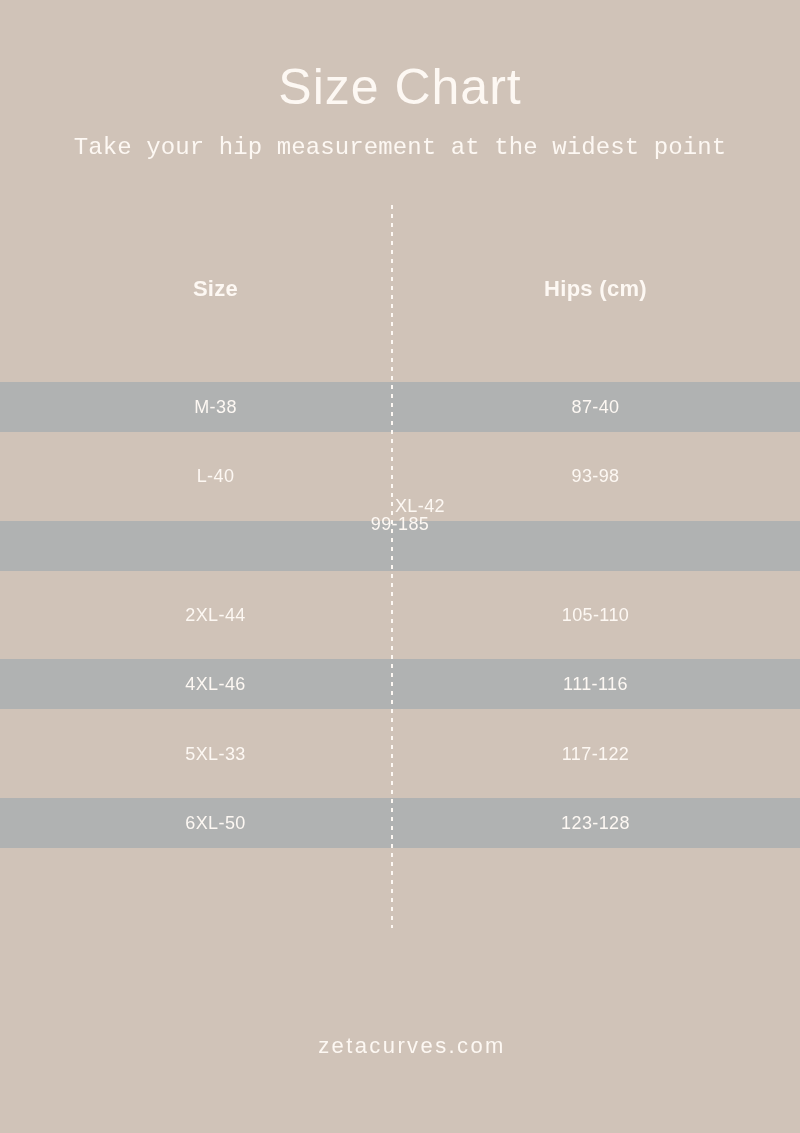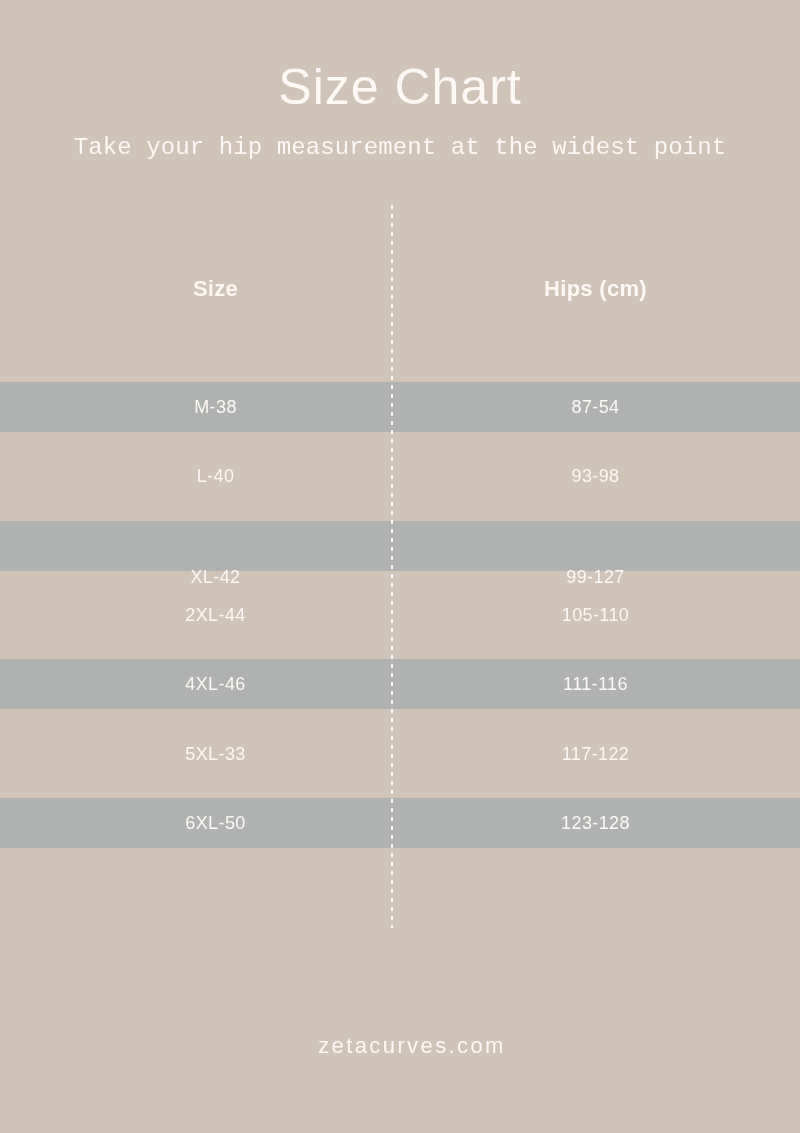--- a/index.html
+++ b/index.html
@@ -155,29 +155,29 @@
 
   <div class="divider"></div>
 
   <div class="table" id="table">
     <div class="row row-head" style="top:264px;">
       <div class="cell cell-size">Size</div>
       <div class="cell cell-hips">Hips (cm)</div>
     </div>
   <div class="row" style="top: 382px;">
         <div class="cell cell-size">M-38</div>
-        <div class="cell cell-hips">87-54</div>
+        <div class="cell cell-hips">87-40</div>
       </div>
       <div class="row" style="top: 451px;">
         <div class="cell cell-size">L-40</div>
         <div class="cell cell-hips">93-98</div>
       </div>
-      <div class="row" style="top: 552px;">
+      <div class="row" style="top: 497px; flex-direction: column;">
         <div class="cell cell-size">XL-42</div>
-        <div class="cell cell-hips">99-127</div>
+        <div class="cell cell-hips">99-185</div>
       </div>
       <div class="row" style="top: 590px;">
         <div class="cell cell-size">2XL-44</div>
         <div class="cell cell-hips">105-110</div>
       </div>
       <div class="row" style="top: 659px;">
         <div class="cell cell-size">4XL-46</div>
         <div class="cell cell-hips">111-116</div>
       </div>
       <div class="row" style="top: 729px;">

